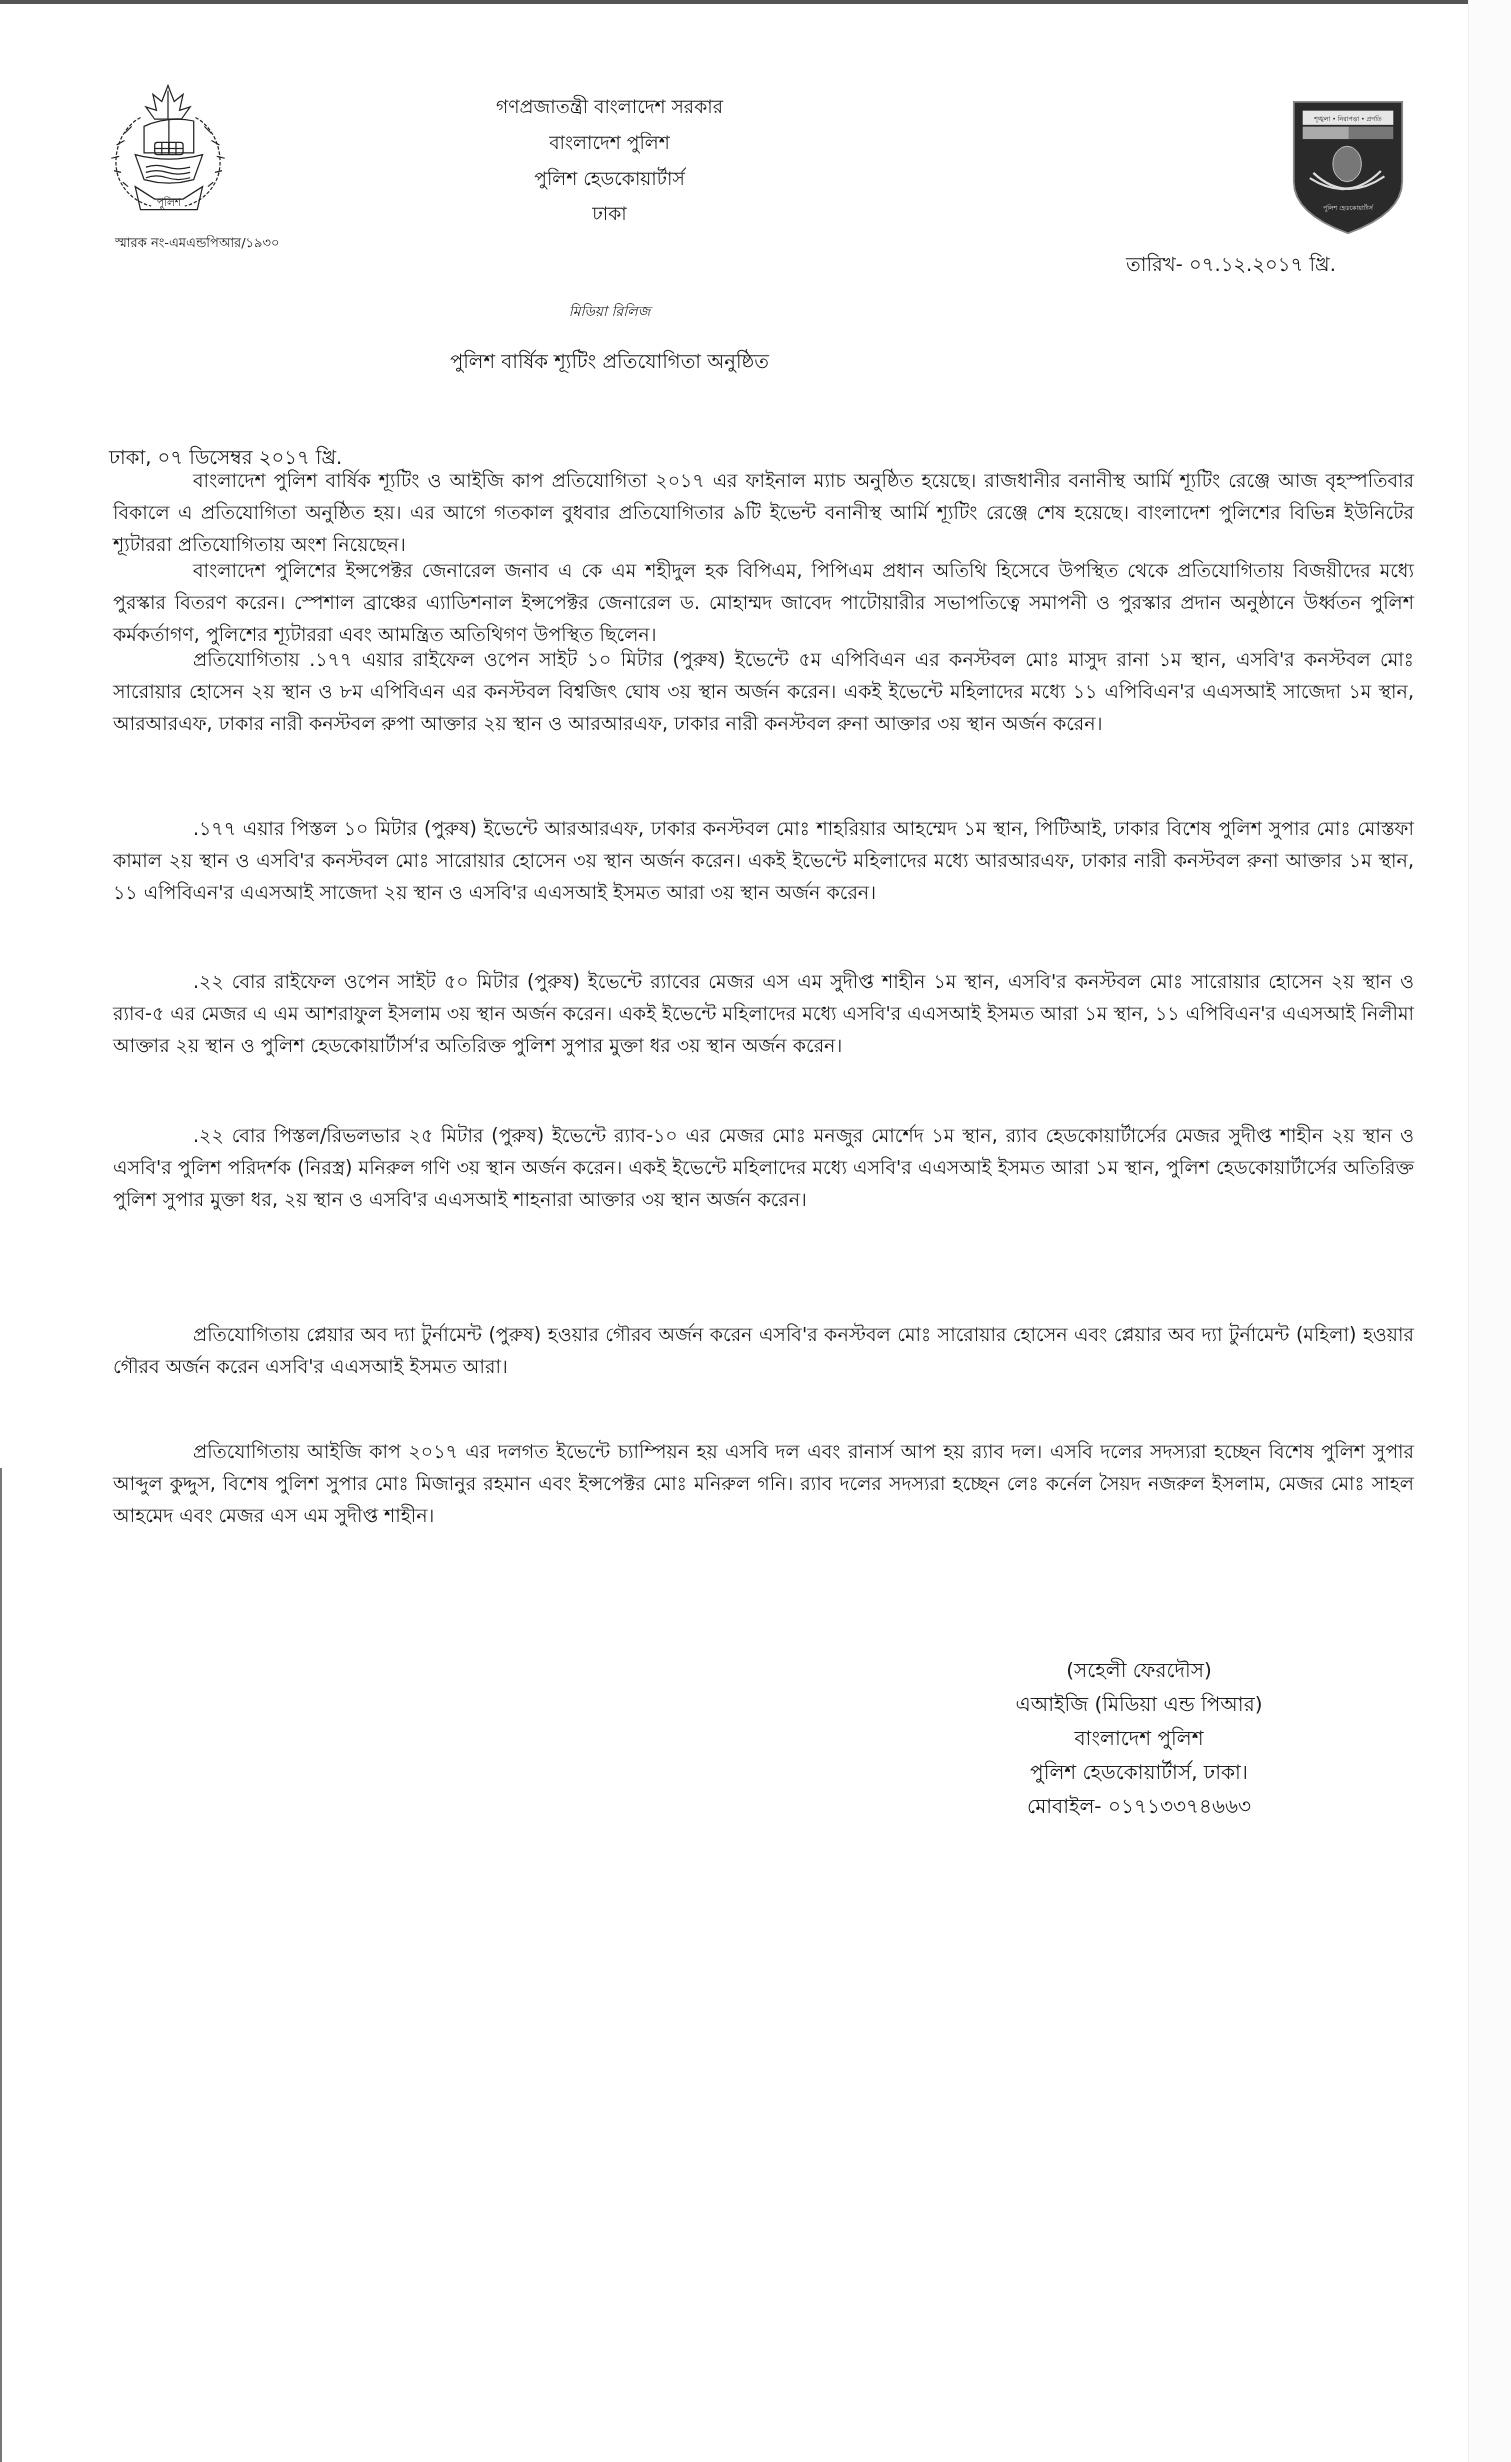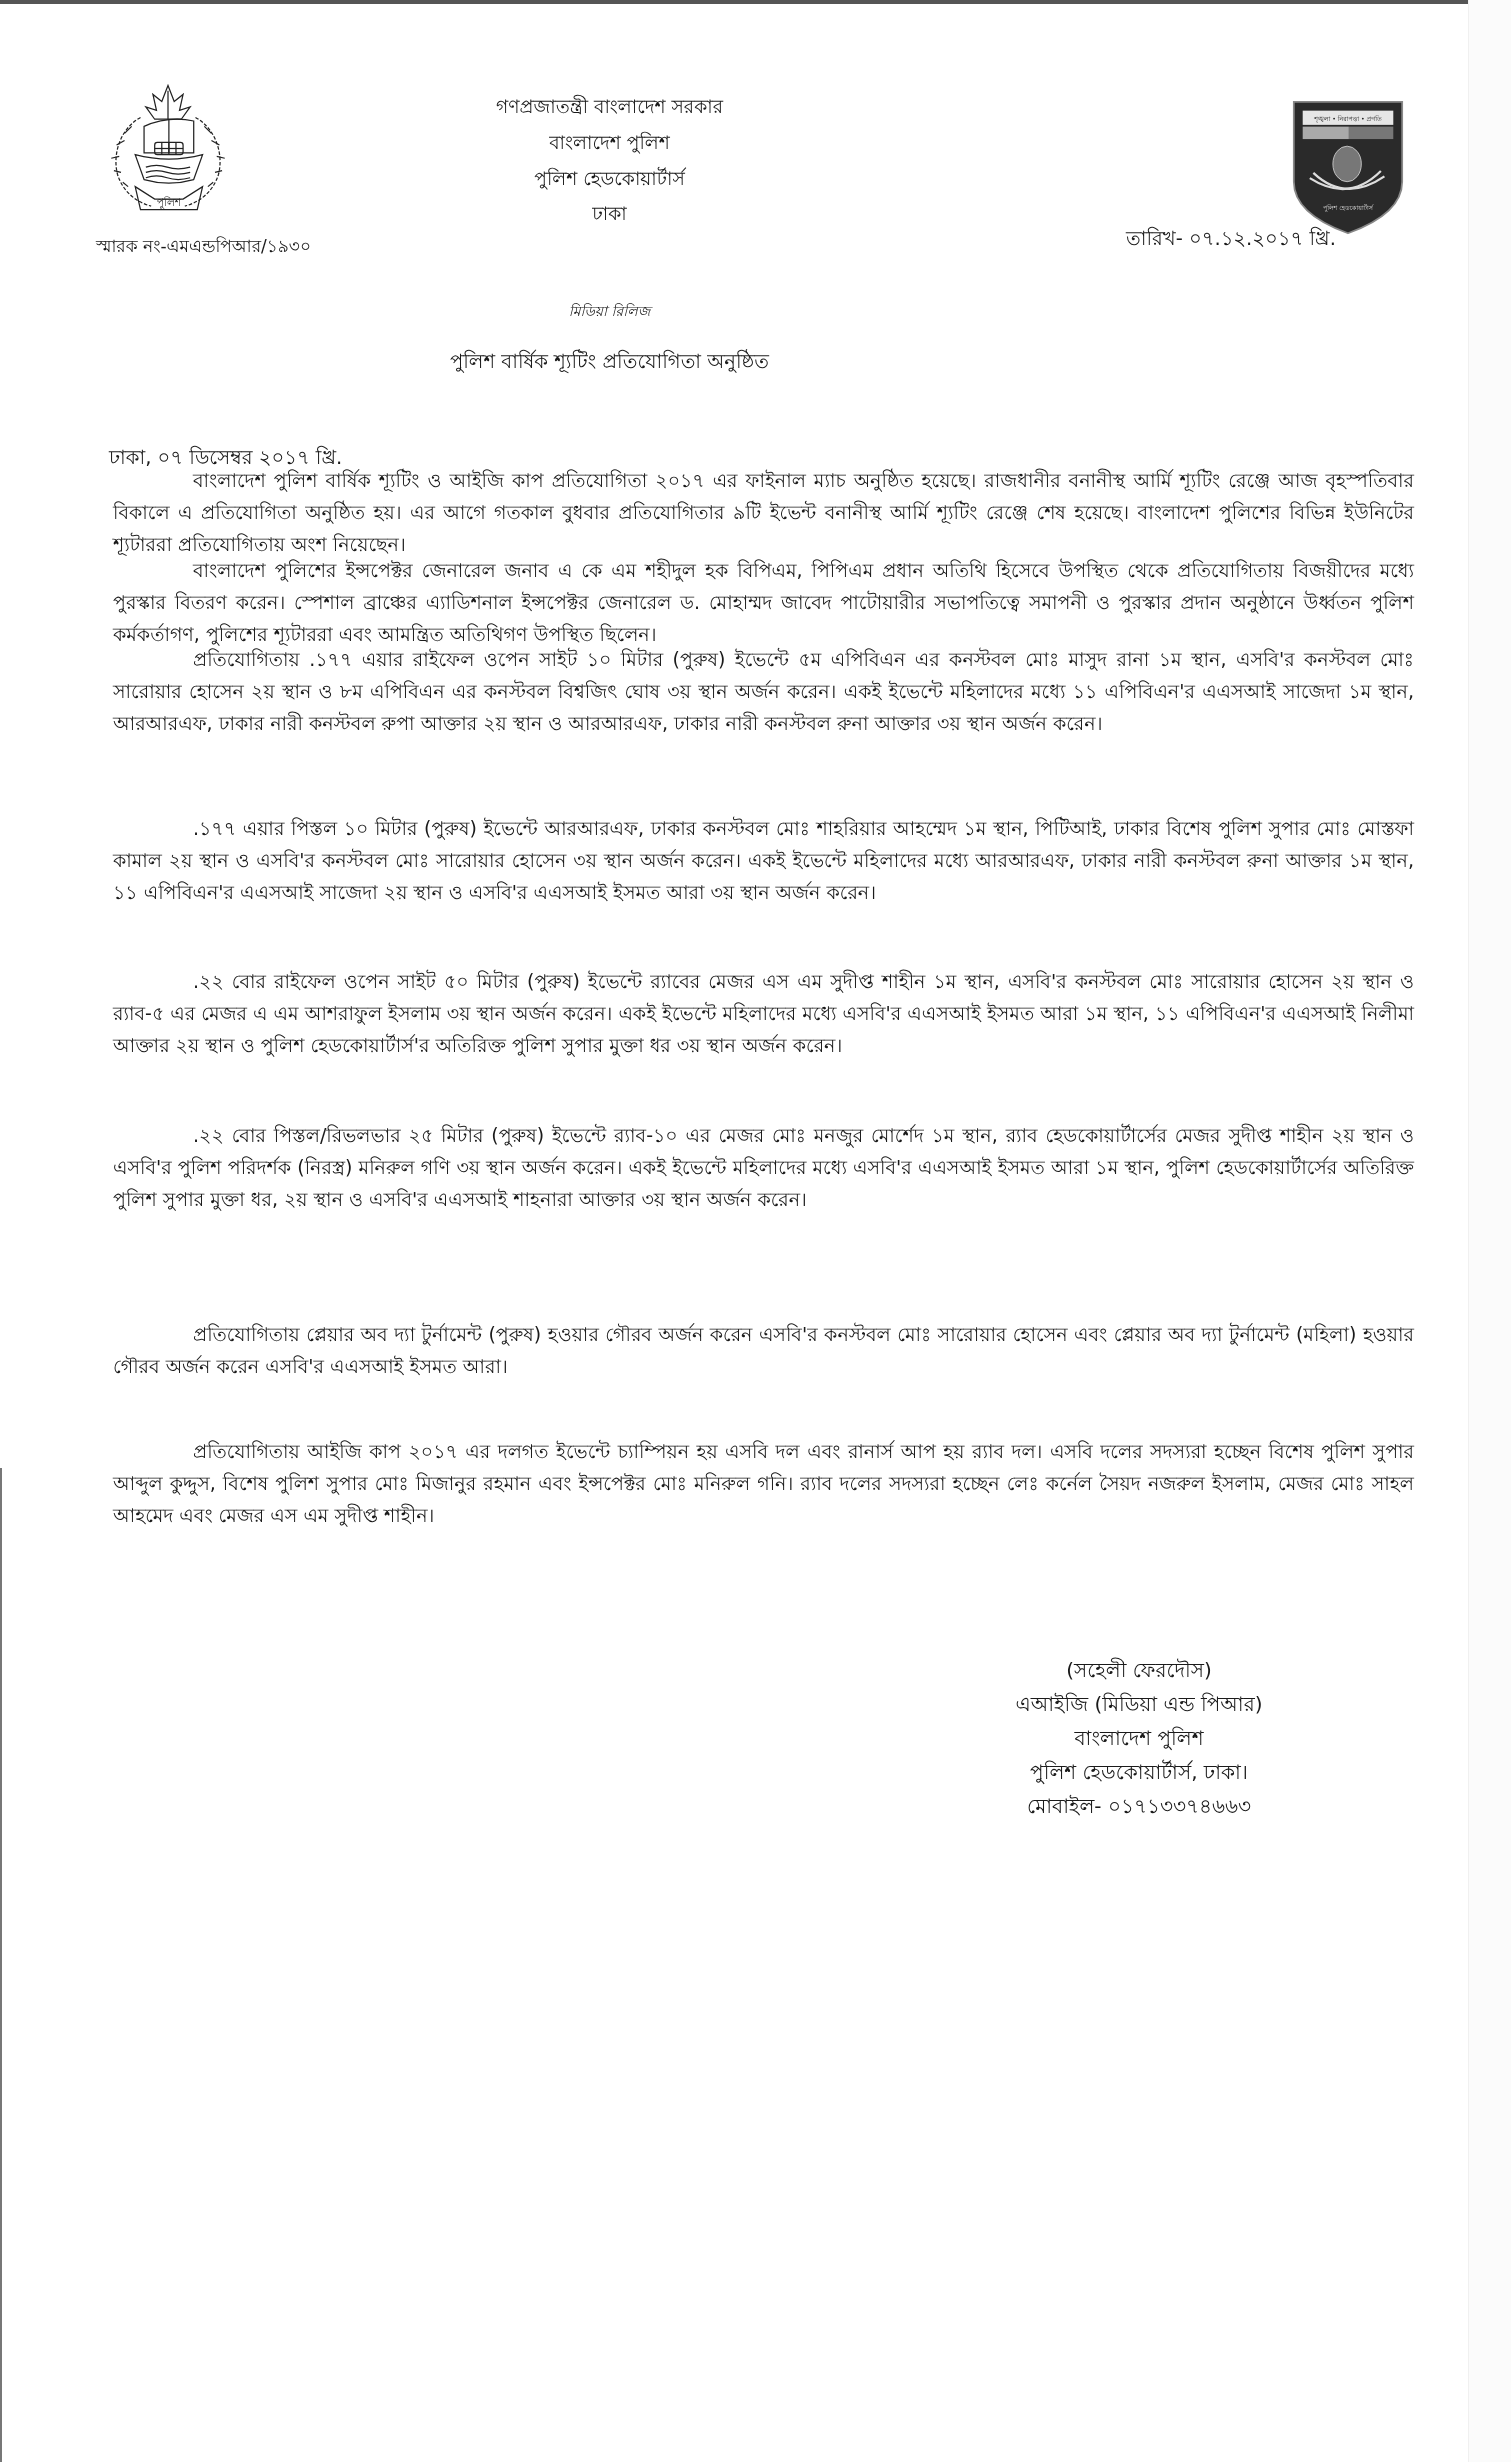--- a/index.html
+++ b/index.html
@@ -10,22 +10,22 @@
   }
   .page { position: absolute; left: 0; top: 0; width: 1512px; height: 2462px; background: #fff; }
   .edge-band { position: absolute; left: 1468px; top: 0; width: 44px; height: 2462px; background: #fbfbfb; border-left: 0.9px solid #f0f0f0; }
   .top-edge { position: absolute; left: 0; top: 0; width: 1512px; height: 3.6px; background: #555; }
   .left-edge { position: absolute; left: 0; top: 1468px; width: 1.8px; height: 994px; background: #777; }
 
   .center-line { position: absolute; left: 0; width: 1219px; text-align: center; font-size: 18.7px; line-height: 25px; }
   .logo-left { position: absolute; left: 105px; top: 82px; width: 126px; height: 133px; }
   .logo-right { position: absolute; left: 1292px; top: 100px; width: 112px; height: 135px; }
 
-  .memo { position: absolute; left: 96px; top: 233px; font-size: 17px; }
-  .date-top { position: absolute; left: 1126px; top: 224px; font-size: 19.6px; }
+  .memo { position: absolute; left: 115px; top: 233px; font-size: 13px; }
+  .date-top { position: absolute; left: 1126px; top: 250px; font-size: 19.6px; }
 
   .release-label { top: 299px; font-size: 14px; font-style: italic; }
   .headline { top: 349px; font-size: 19.6px; }
   .dateline { position: absolute; left: 109px; top: 411px; font-size: 19.6px; margin-top: 32px; }
 
   .para {
     position: absolute; left: 105px; width: 1301px;
     font-size: 19px; line-height: 32px;
     text-align: justify; text-indent: 80px; margin: 8px;
   }

